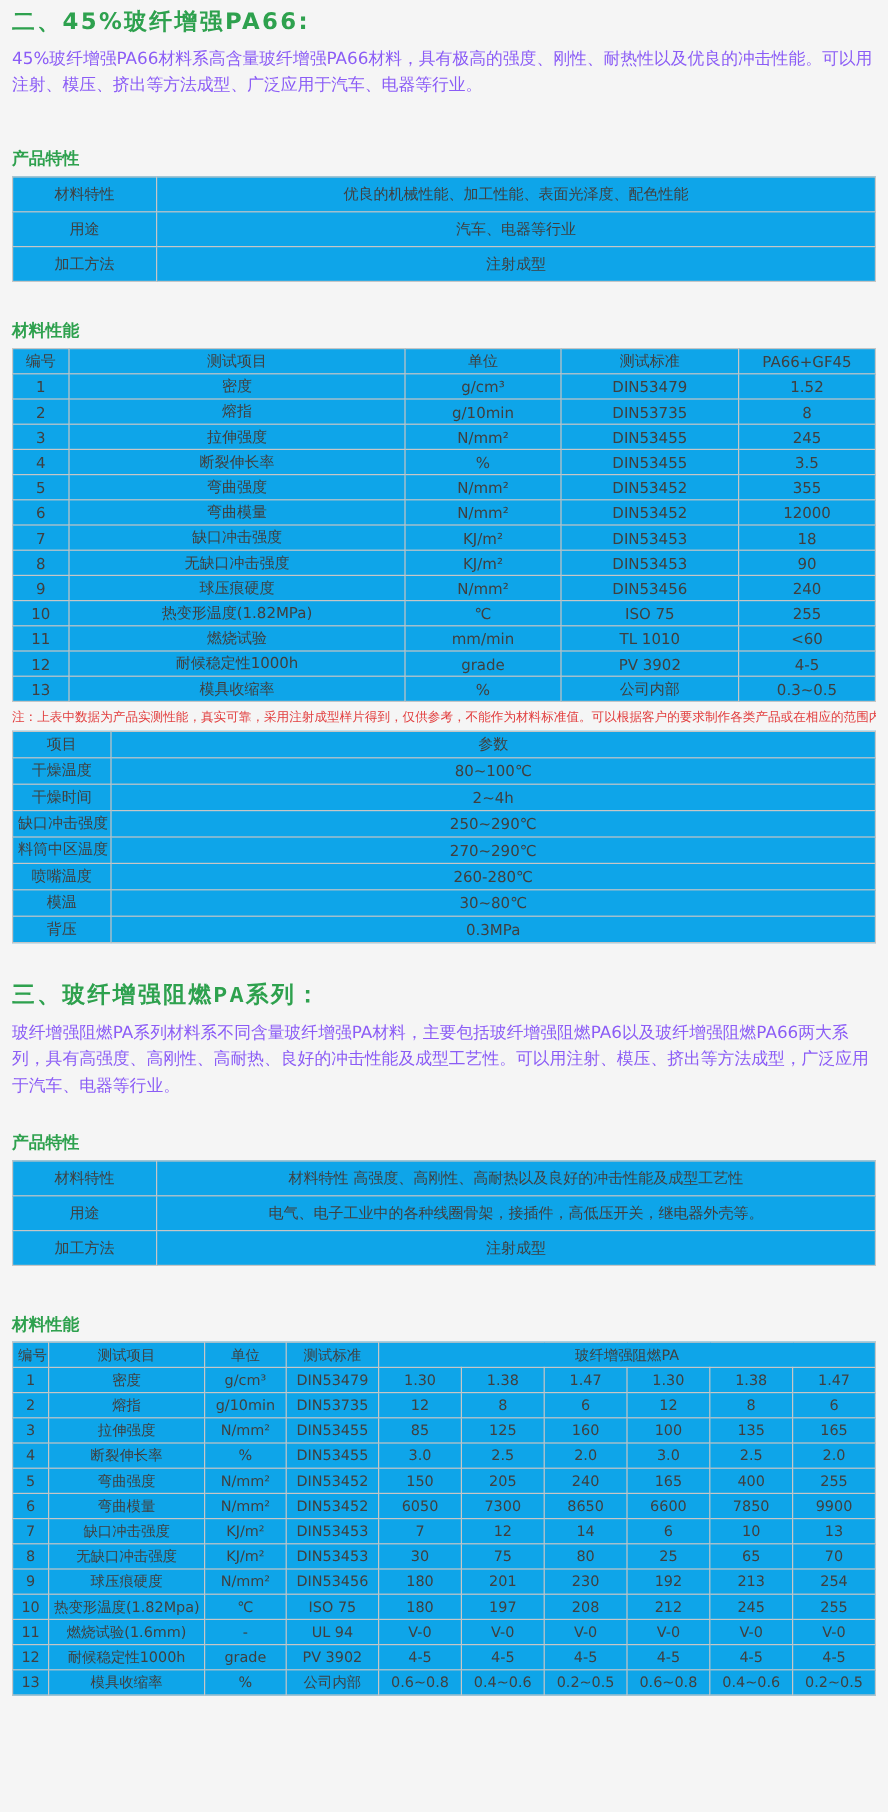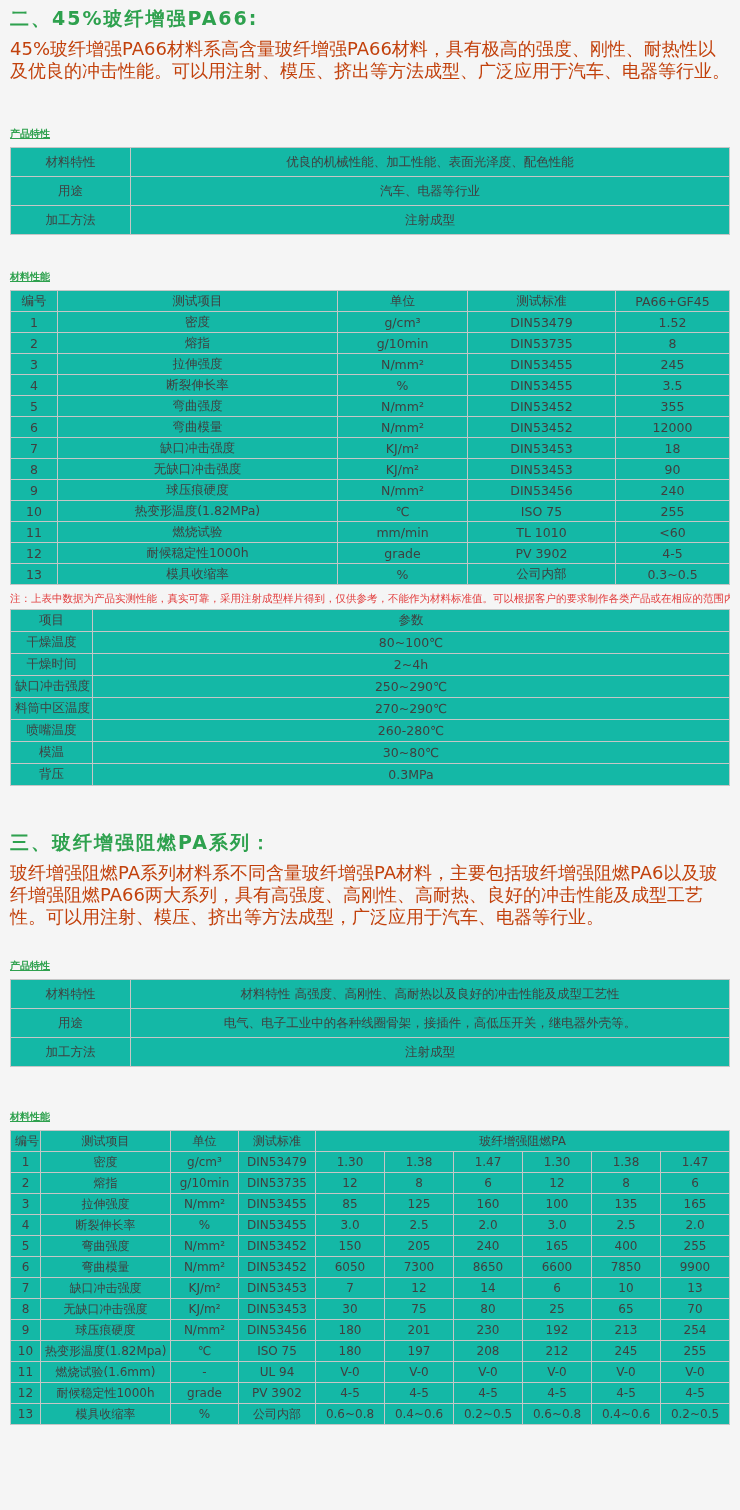--- a/index.html
+++ b/index.html
@@ -9,29 +9,29 @@
     font-family:"DejaVu Sans","Liberation Sans",sans-serif;
     color:#3f3f3f;
   }
   .page { padding:6px 10px 0 10px; }
 
   .sec-title {
     color:#2ea14e; font-size:19px; font-weight:bold;
     letter-spacing:2px; line-height:24px;
   }
   .intro {
-    font-size:18px; line-height:22px; margin-top:8px; color:#c2410c;
+    font-size:14px; line-height:22px; margin-top:8px; color:#8b5cf6;
   }
   .sub-heading {
-    color:#2ea14e; font-size:10px; font-weight:bold; line-height:19px;text-decoration:underline;
+    color:#2ea14e; font-size:14px; font-weight:bold; line-height:19px;
   }
 
   table {
     border-collapse:collapse; width:720px; table-layout:fixed;
-    background:#14b8a6; margin-top:4px;
+    background:#0ea5e9; margin-top:4px;
   }
   td {
     border:1px solid #c6c6c6; text-align:center;
     font-size:12.5px; color:#404040; padding:0 4px;
     overflow:hidden; white-space:nowrap;
   }
 
   .features-table tr { height:29px; }
   .props-table tr    { height:21px; }
   .props-table td    { font-size:12.5px; }
@@ -40,21 +40,21 @@
   .props-table2 td   { font-size:12px; }
 
   .note {
     color:#e23d3d; font-size:10.5px; line-height:14px;
     margin-top:6px; white-space:nowrap; overflow:hidden;
   }
 
   .mt-features1 { margin-top:42px; }
   .mt-props1    { margin-top:32px; }
   .mt-molding   { margin-top:8px;  }
-  .mt-sec3      { margin-top:44px; }
+  .mt-sec3      { margin-top:32px;font-family:Liberation Mono, monospace; }
   .mt-features2 { margin-top:28px; }
   .mt-props2    { margin-top:40px; }
 </style>
 </head>
 <body>
 
 <div class="page">
 
   <h1 class="sec-title">二、45%玻纤增强PA66:</h1>
   <p class="intro">45%玻纤增强PA66材料系高含量玻纤增强PA66材料，具有极高的强度、刚性、耐热性以及优良的冲击性能。可以用注射、模压、挤出等方法成型、广泛应用于汽车、电器等行业。</p>

